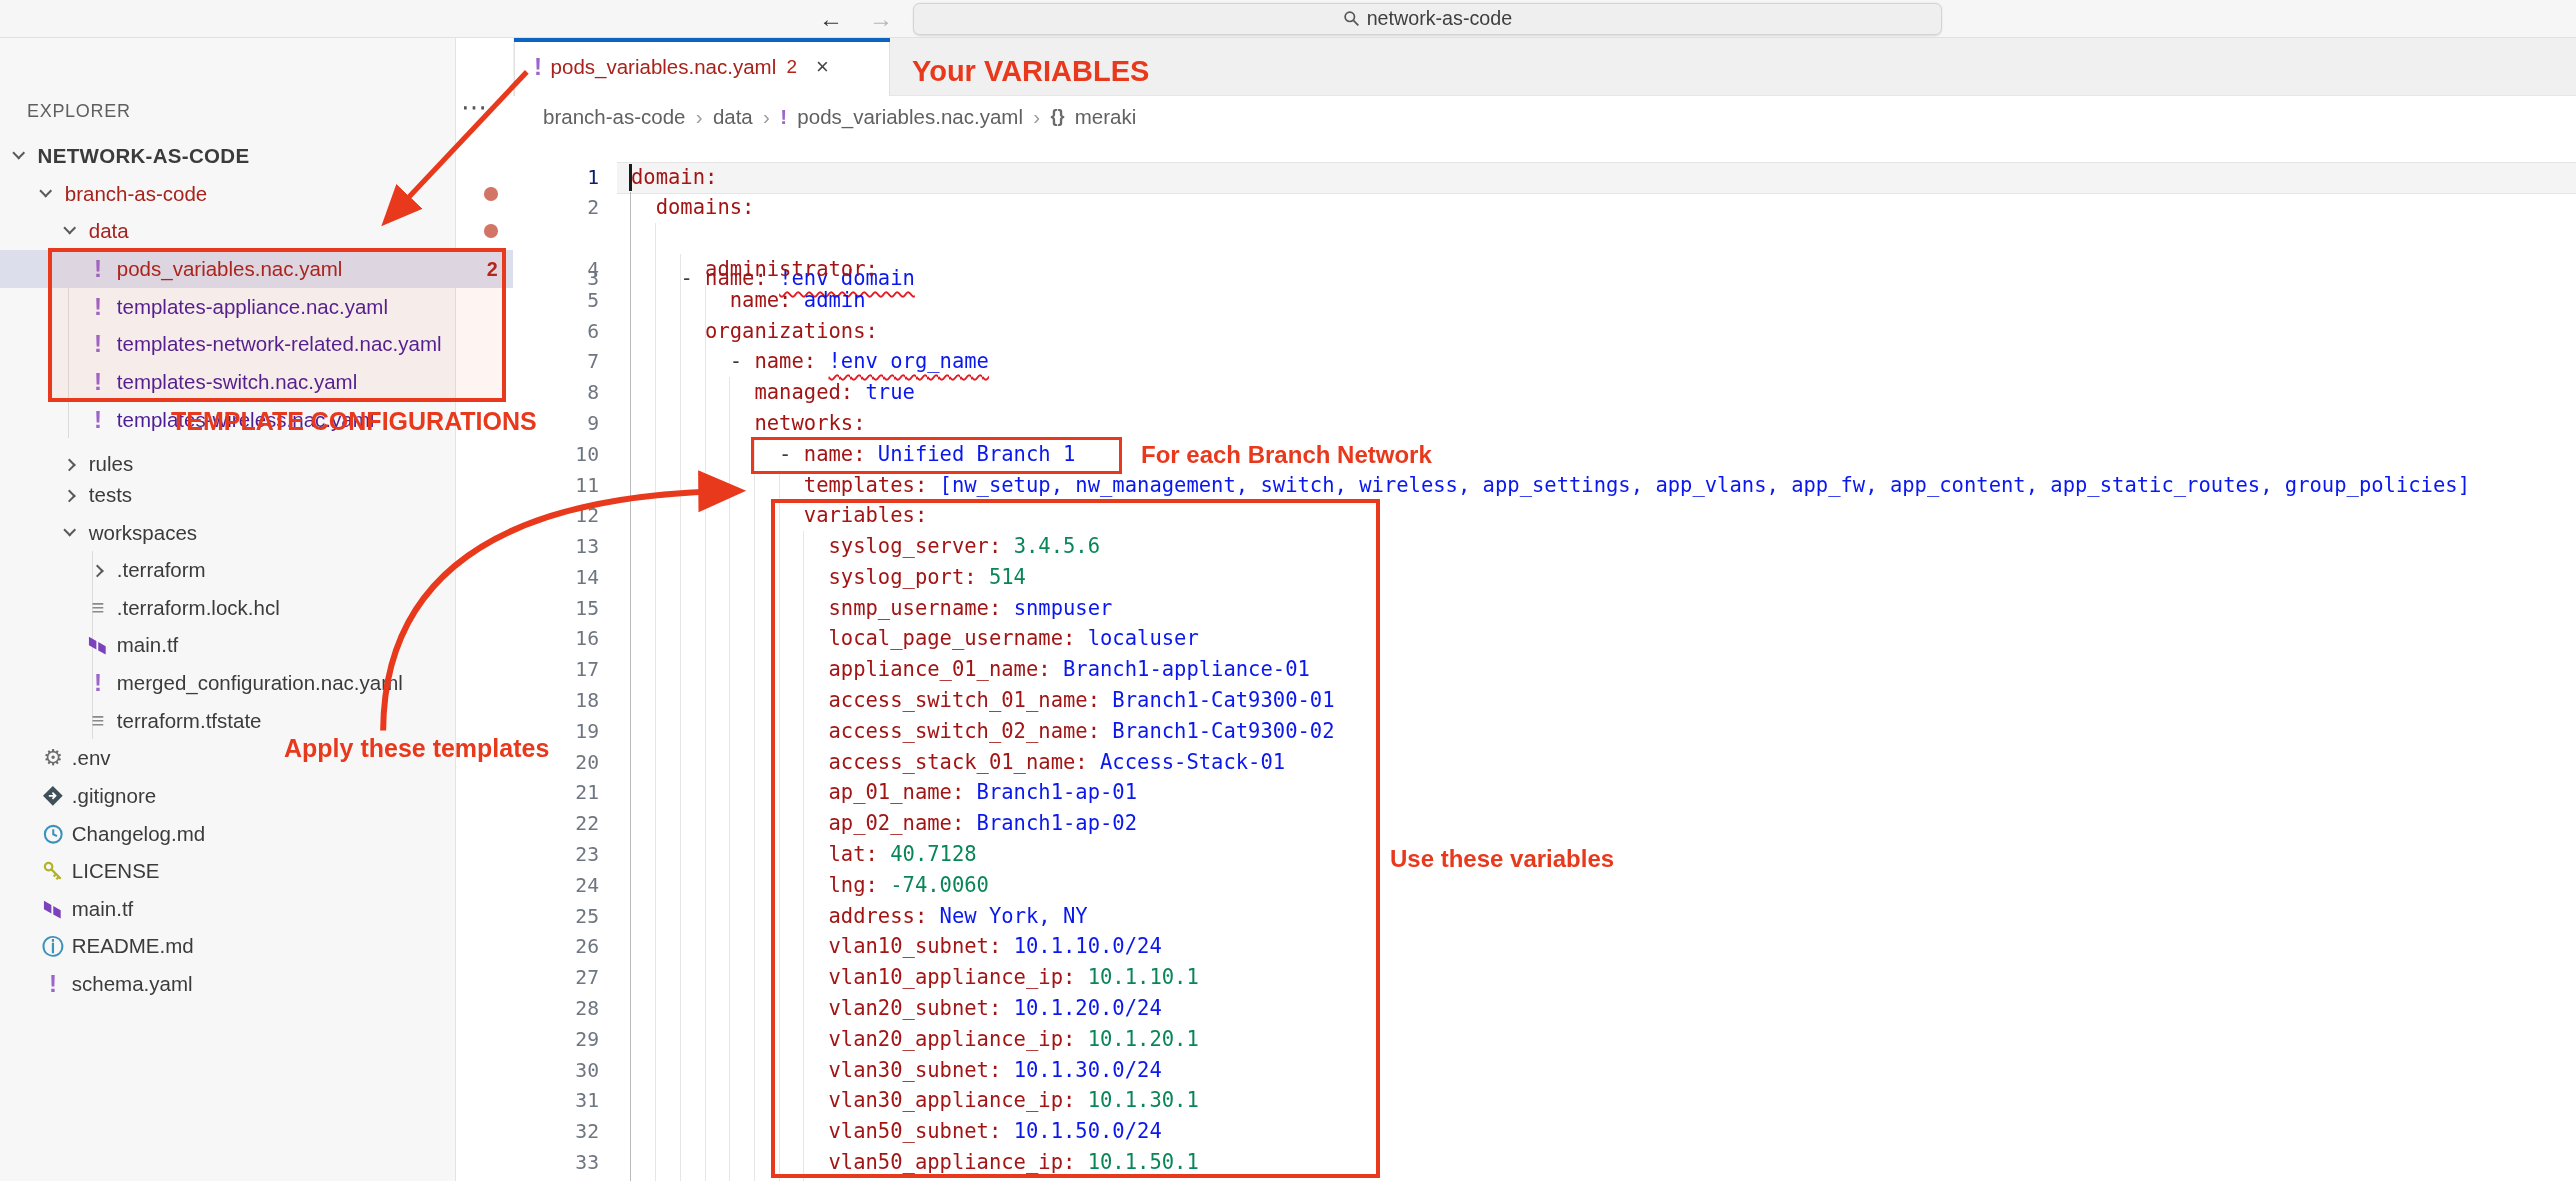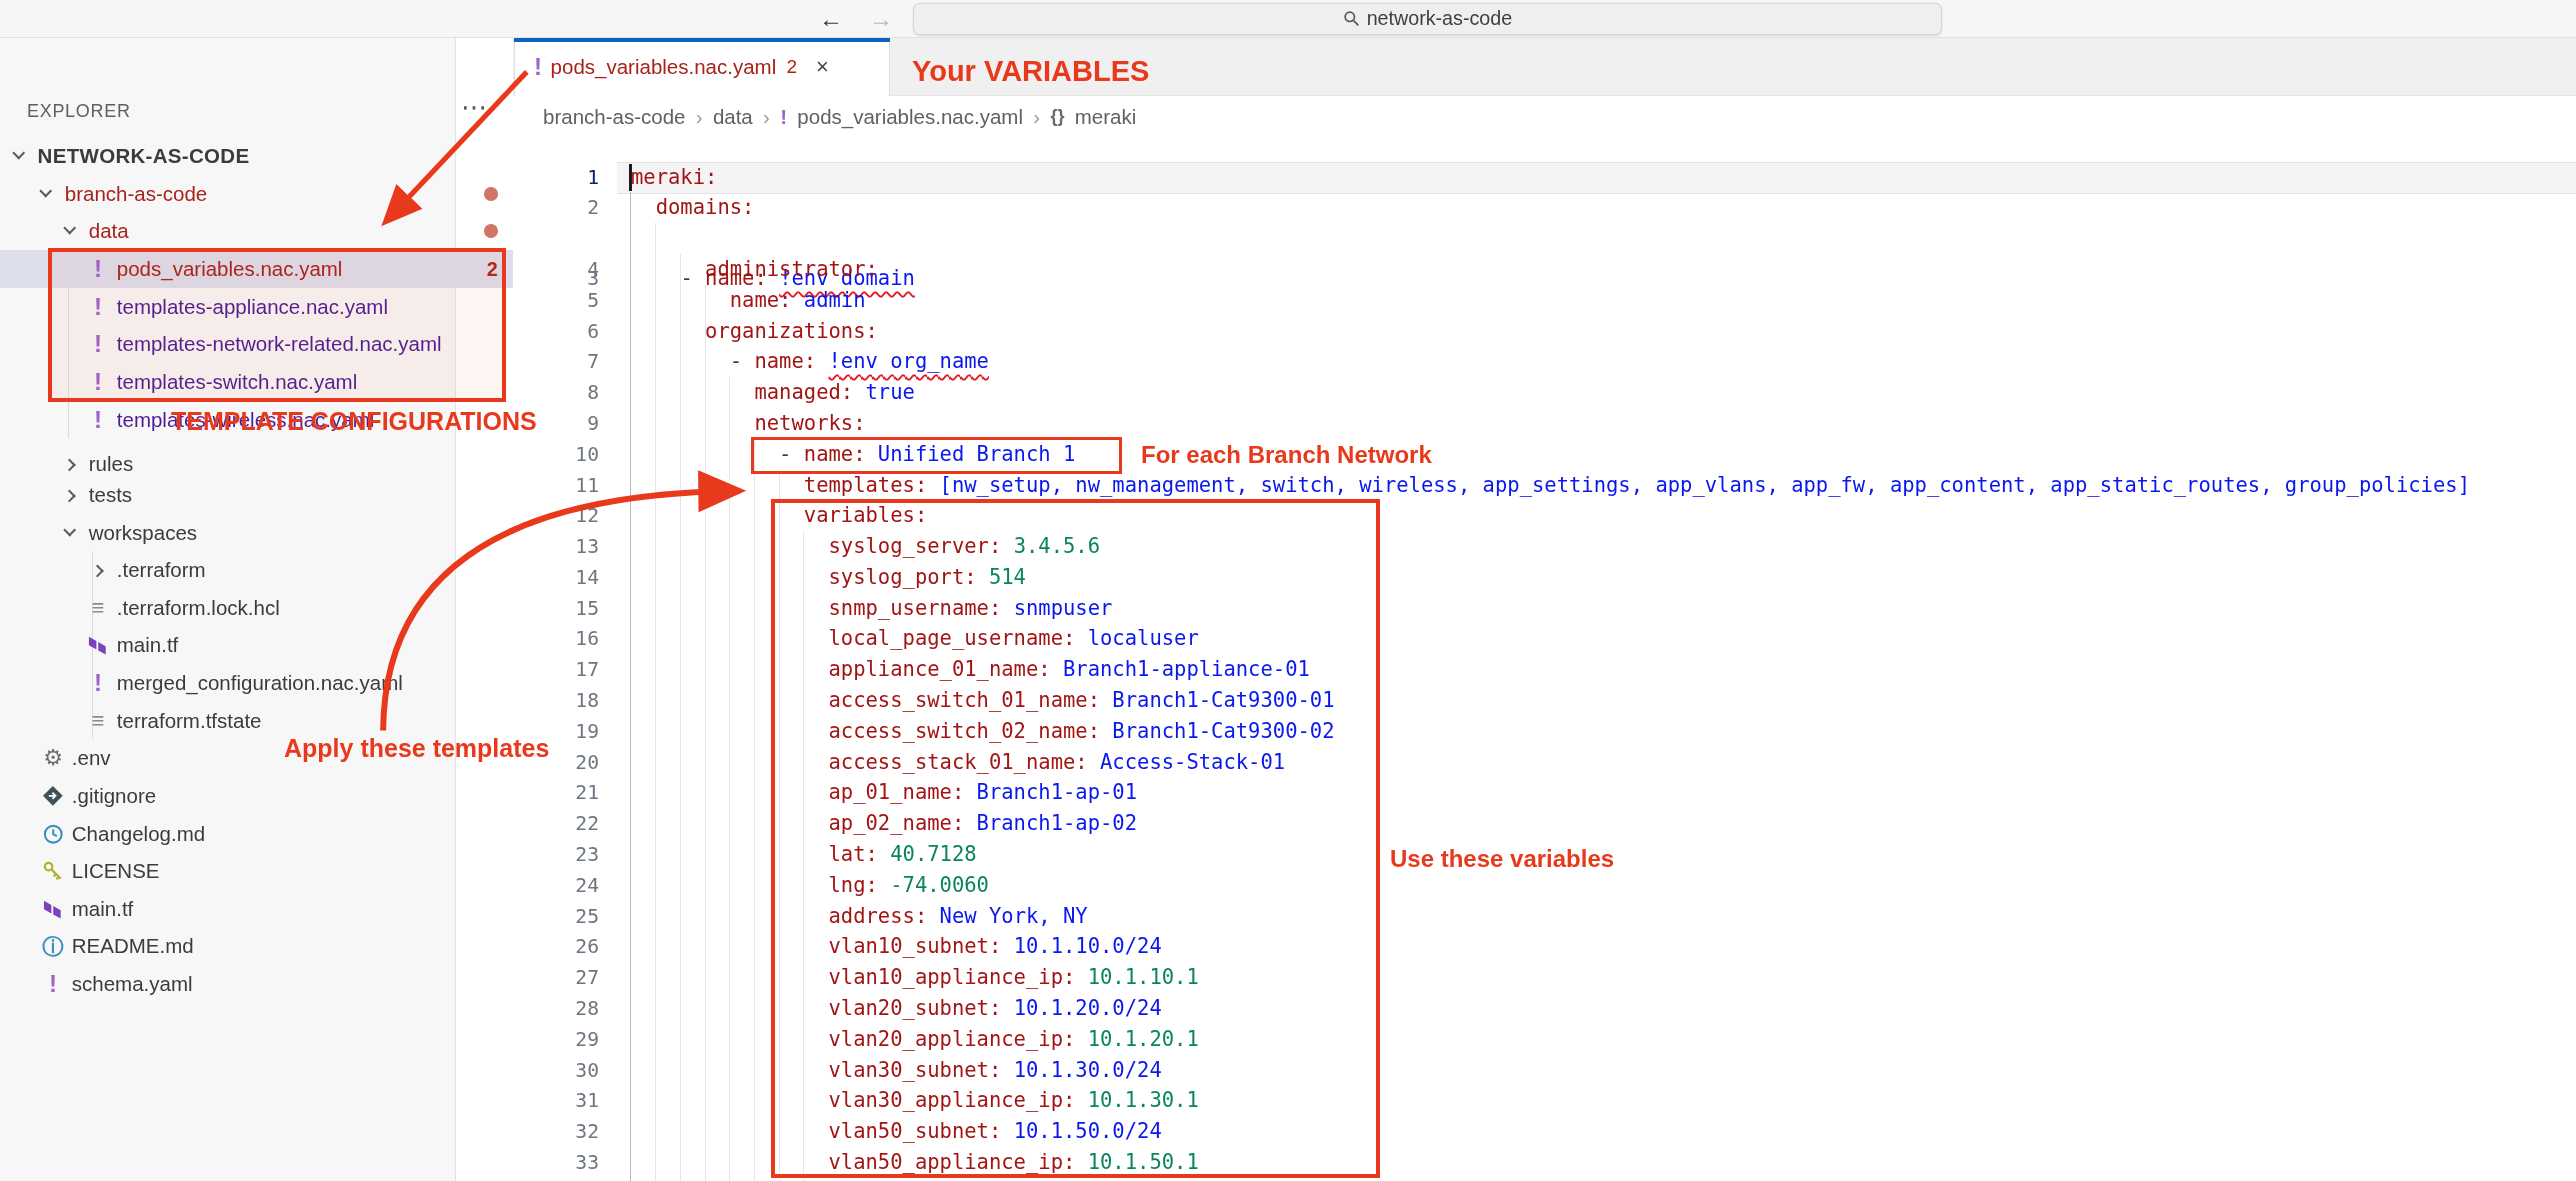--- a/index.html
+++ b/index.html
@@ -278,21 +278,21 @@
     <span class="sep">›</span>
     <span class="bc-braces">{}</span>
     <span>meraki</span>
   </div>
 <div id="schema-hint">Network-as-Code Data Model - Cisco Network-as-Code Data Model (schema.json)</div>
 
 <div id="editor"></div>
 <div id="curline"></div>
 <div id="cursor"></div>
 <div id="code-lines">
-    <div class="code-line active" style="top: 162px;"><span class="gut">1</span><span class="cnt"><span class="c-k">meraki:</span></span></div>
+    <div class="code-line active" style="top: 162px;"><span class="gut">1</span><span class="cnt"><span class="c-k">domain:</span></span></div>
     <div class="code-line" style="top: 192px;"><span class="gut">2</span><span class="cnt"><span class="c-w">  </span><span class="c-k">domains:</span></span></div>
     <div class="code-line" style="top: 223px; margin-top: 40px;"><span class="gut">3</span><span class="cnt"><span class="c-w">    </span><span class="c-p">- </span><span class="c-k">name: </span><span class="c-t">!env domain</span></span></div>
     <div class="code-line" style="top: 254px;"><span class="gut">4</span><span class="cnt"><span class="c-w">      </span><span class="c-k">administrator:</span></span></div>
     <div class="code-line" style="top: 285px;"><span class="gut">5</span><span class="cnt"><span class="c-w">        </span><span class="c-k">name: </span><span class="c-v">admin</span></span></div>
     <div class="code-line" style="top: 316px;"><span class="gut">6</span><span class="cnt"><span class="c-w">      </span><span class="c-k">organizations:</span></span></div>
     <div class="code-line" style="top: 346px;"><span class="gut">7</span><span class="cnt"><span class="c-w">        </span><span class="c-p">- </span><span class="c-k">name: </span><span class="c-t">!env org_name</span></span></div>
     <div class="code-line" style="top: 377px;"><span class="gut">8</span><span class="cnt"><span class="c-w">          </span><span class="c-k">managed: </span><span class="c-v">true</span></span></div>
     <div class="code-line" style="top: 408px;"><span class="gut">9</span><span class="cnt"><span class="c-w">          </span><span class="c-k">networks:</span></span></div>
     <div class="code-line" style="top: 439px;"><span class="gut">10</span><span class="cnt"><span class="c-w">            </span><span class="c-p">- </span><span class="c-k">name: </span><span class="c-v">Unified Branch 1</span></span></div>
     <div class="code-line" style="top: 470px;"><span class="gut">11</span><span class="cnt"><span class="c-w">              </span><span class="c-k">templates: </span><span class="c-v">[nw_setup, nw_management, switch, wireless, app_settings, app_vlans, app_fw, app_content, app_static_routes, group_policies]</span></span></div>

